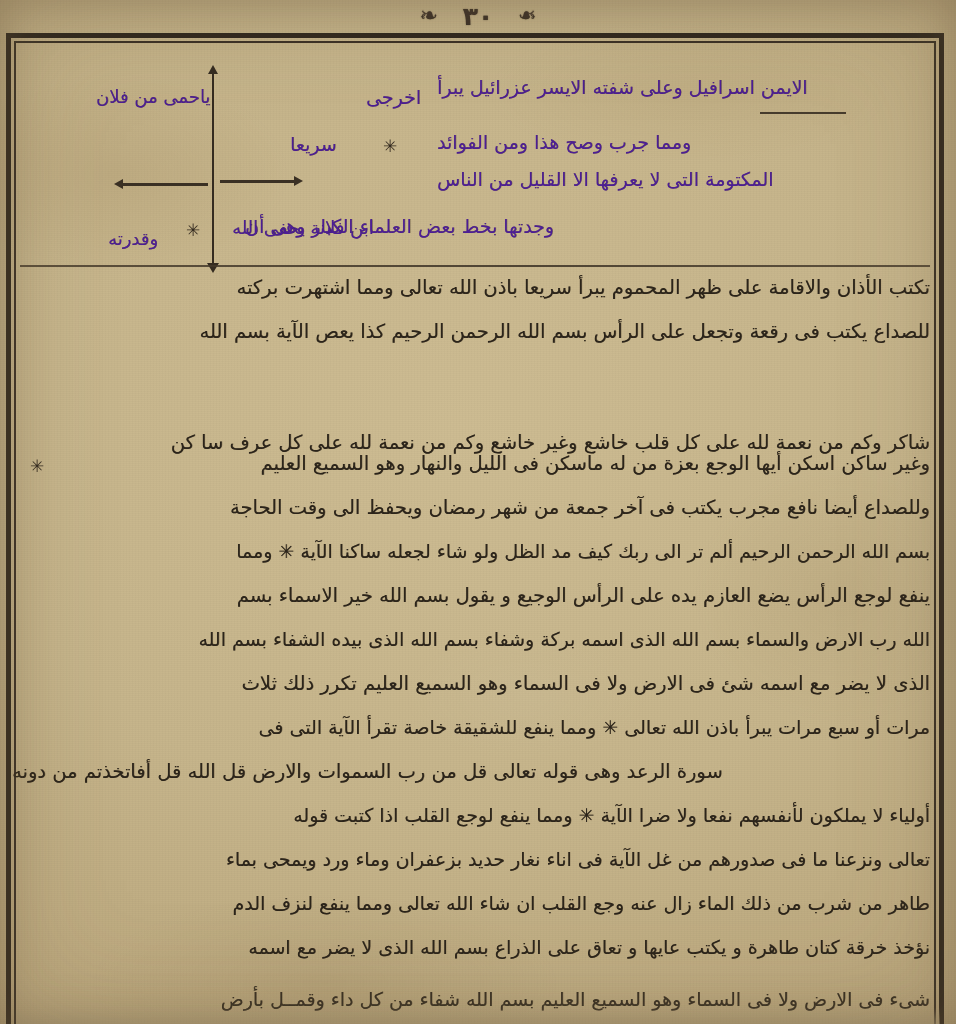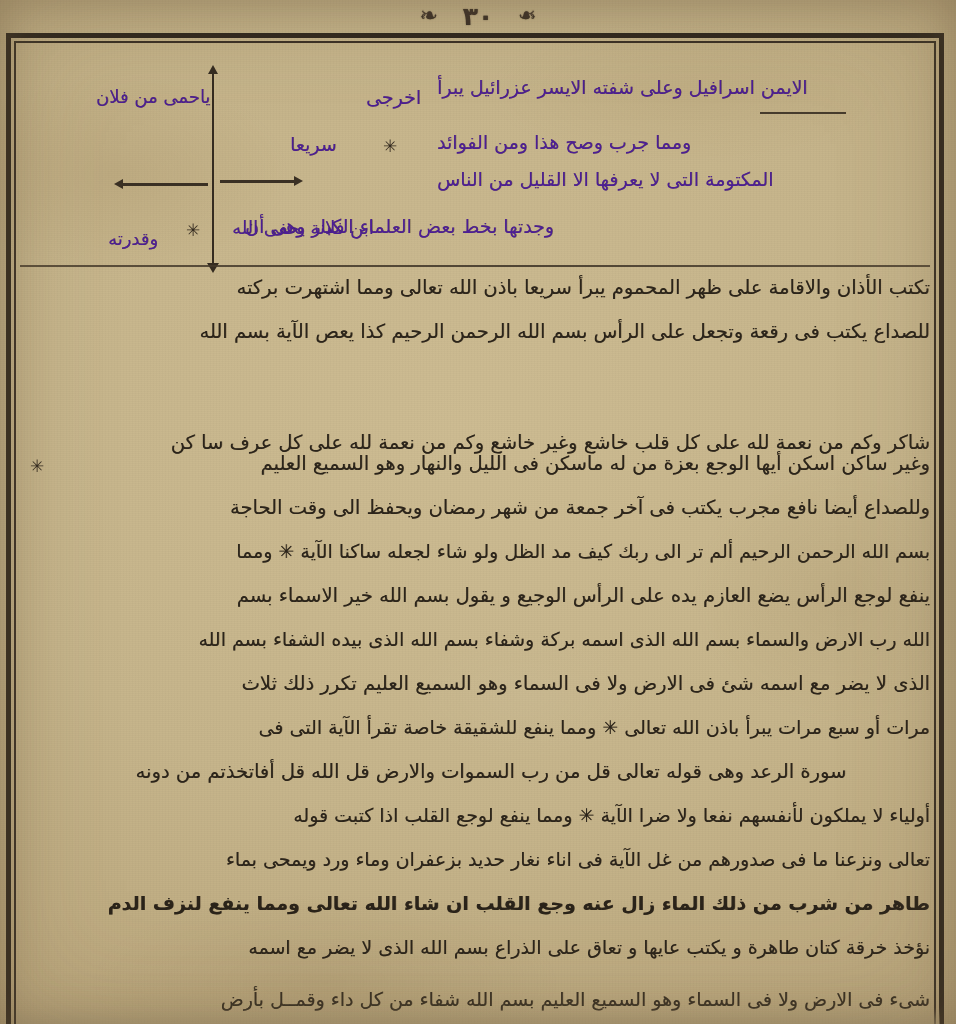--- a/index.html
+++ b/index.html
@@ -278,22 +278,22 @@
   <div class="ar bodyline" style="left:20px; top:322px; width:910px; text-align:right;">للصداع يكتب فى رقعة وتجعل على الرأس بسم الله الرحمن الرحيم كذا يعص الآية بسم الله</div>
   <div class="ar bodyline" style="left:20px; top:410px; width:910px; text-align:right;margin-top:23px;">شاكر وكم من نعمة لله على كل قلب خاشع وغير خاشع وكم من نعمة لله على كل عرف سا كن</div>
   <div class="ar bodyline" style="left:54px; top:454px; width:876px; text-align:right;">وغير ساكن اسكن أيها الوجع بعزة من له ماسكن فى الليل والنهار وهو السميع العليم</div>
   <div class="orn-star" style="left:30px; top:458px;">✳</div>
   <div class="ar bodyline" style="left:20px; top:498px; width:910px; text-align:right;">وللصداع أيضا نافع مجرب يكتب فى آخر جمعة من شهر رمضان ويحفظ الى وقت الحاجة</div>
   <div class="ar bodyline dense" style="left:20px; top:542px; width:910px; text-align:right;">بسم الله الرحمن الرحيم ألم تر الى ربك كيف مد الظل ولو شاء لجعله ساكنا الآية ✳ ومما</div>
   <div class="ar bodyline" style="left:20px; top:586px; width:910px; text-align:right;">ينفع لوجع الرأس يضع العازم يده على الرأس الوجيع و يقول بسم الله خير الاسماء بسم</div>
   <div class="ar bodyline dense" style="left:20px; top:630px; width:910px; text-align:right;">الله رب الارض والسماء بسم الله الذى اسمه بركة وشفاء بسم الله الذى بيده الشفاء بسم الله</div>
   <div class="ar bodyline" style="left:20px; top:674px; width:910px; text-align:right;">الذى لا يضر مع اسمه شئ فى الارض ولا فى السماء وهو السميع العليم تكرر ذلك ثلاث</div>
   <div class="ar bodyline dense" style="left:20px; top:718px; width:910px; text-align:right;">مرات أو سبع مرات يبرأ باذن الله تعالى ✳ ومما ينفع للشقيقة خاصة تقرأ الآية التى فى</div>
-  <div class="ar bodyline" style="left:36px; top:762px; width:910px; text-align:center;">سورة الرعد وهى قوله تعالى قل من رب السموات والارض قل الله قل أفاتخذتم من دونه</div>
+  <div class="ar bodyline" style="left:12px; top:762px; width:910px; text-align:left;">سورة الرعد وهى قوله تعالى قل من رب السموات والارض قل الله قل أفاتخذتم من دونه</div>
   <div class="ar bodyline dense" style="left:20px; top:806px; width:910px; text-align:right;">أولياء لا يملكون لأنفسهم نفعا ولا ضرا الآية ✳ ومما ينفع لوجع القلب اذا كتبت قوله</div>
   <div class="ar bodyline dense" style="left:20px; top:850px; width:910px; text-align:right;">تعالى ونزعنا ما فى صدورهم من غل الآية فى اناء نغار حديد بزعفران وماء ورد ويمحى بماء</div>
-  <div class="ar bodyline dense" style="left:20px; top:894px; width:910px; text-align:right;font-weight:bold;">طاهر من شرب من ذلك الماء زال عنه وجع القلب ان شاء الله تعالى ومما ينفع لنزف الدم</div>
+  <div class="ar bodyline dense" style="left:20px; top:894px; width:910px; text-align:right;">طاهر من شرب من ذلك الماء زال عنه وجع القلب ان شاء الله تعالى ومما ينفع لنزف الدم</div>
   <div class="ar bodyline dense" style="left:20px; top:938px; width:910px; text-align:right;">نؤخذ خرقة كتان طاهرة و يكتب عايها و تعاق على الذراع بسم الله الذى لا يضر مع اسمه</div>
   <div class="ar bodyline dense clipped" style="left:20px; top:990px; width:910px; text-align:right;">شىء فى الارض ولا فى السماء وهو السميع العليم بسم الله شفاء من كل داء وقمــل بأرض</div>
 
   <div class="bottom-fade"></div>
   <div class="edge-shade"></div>
 </div>
 
 </body></html>

